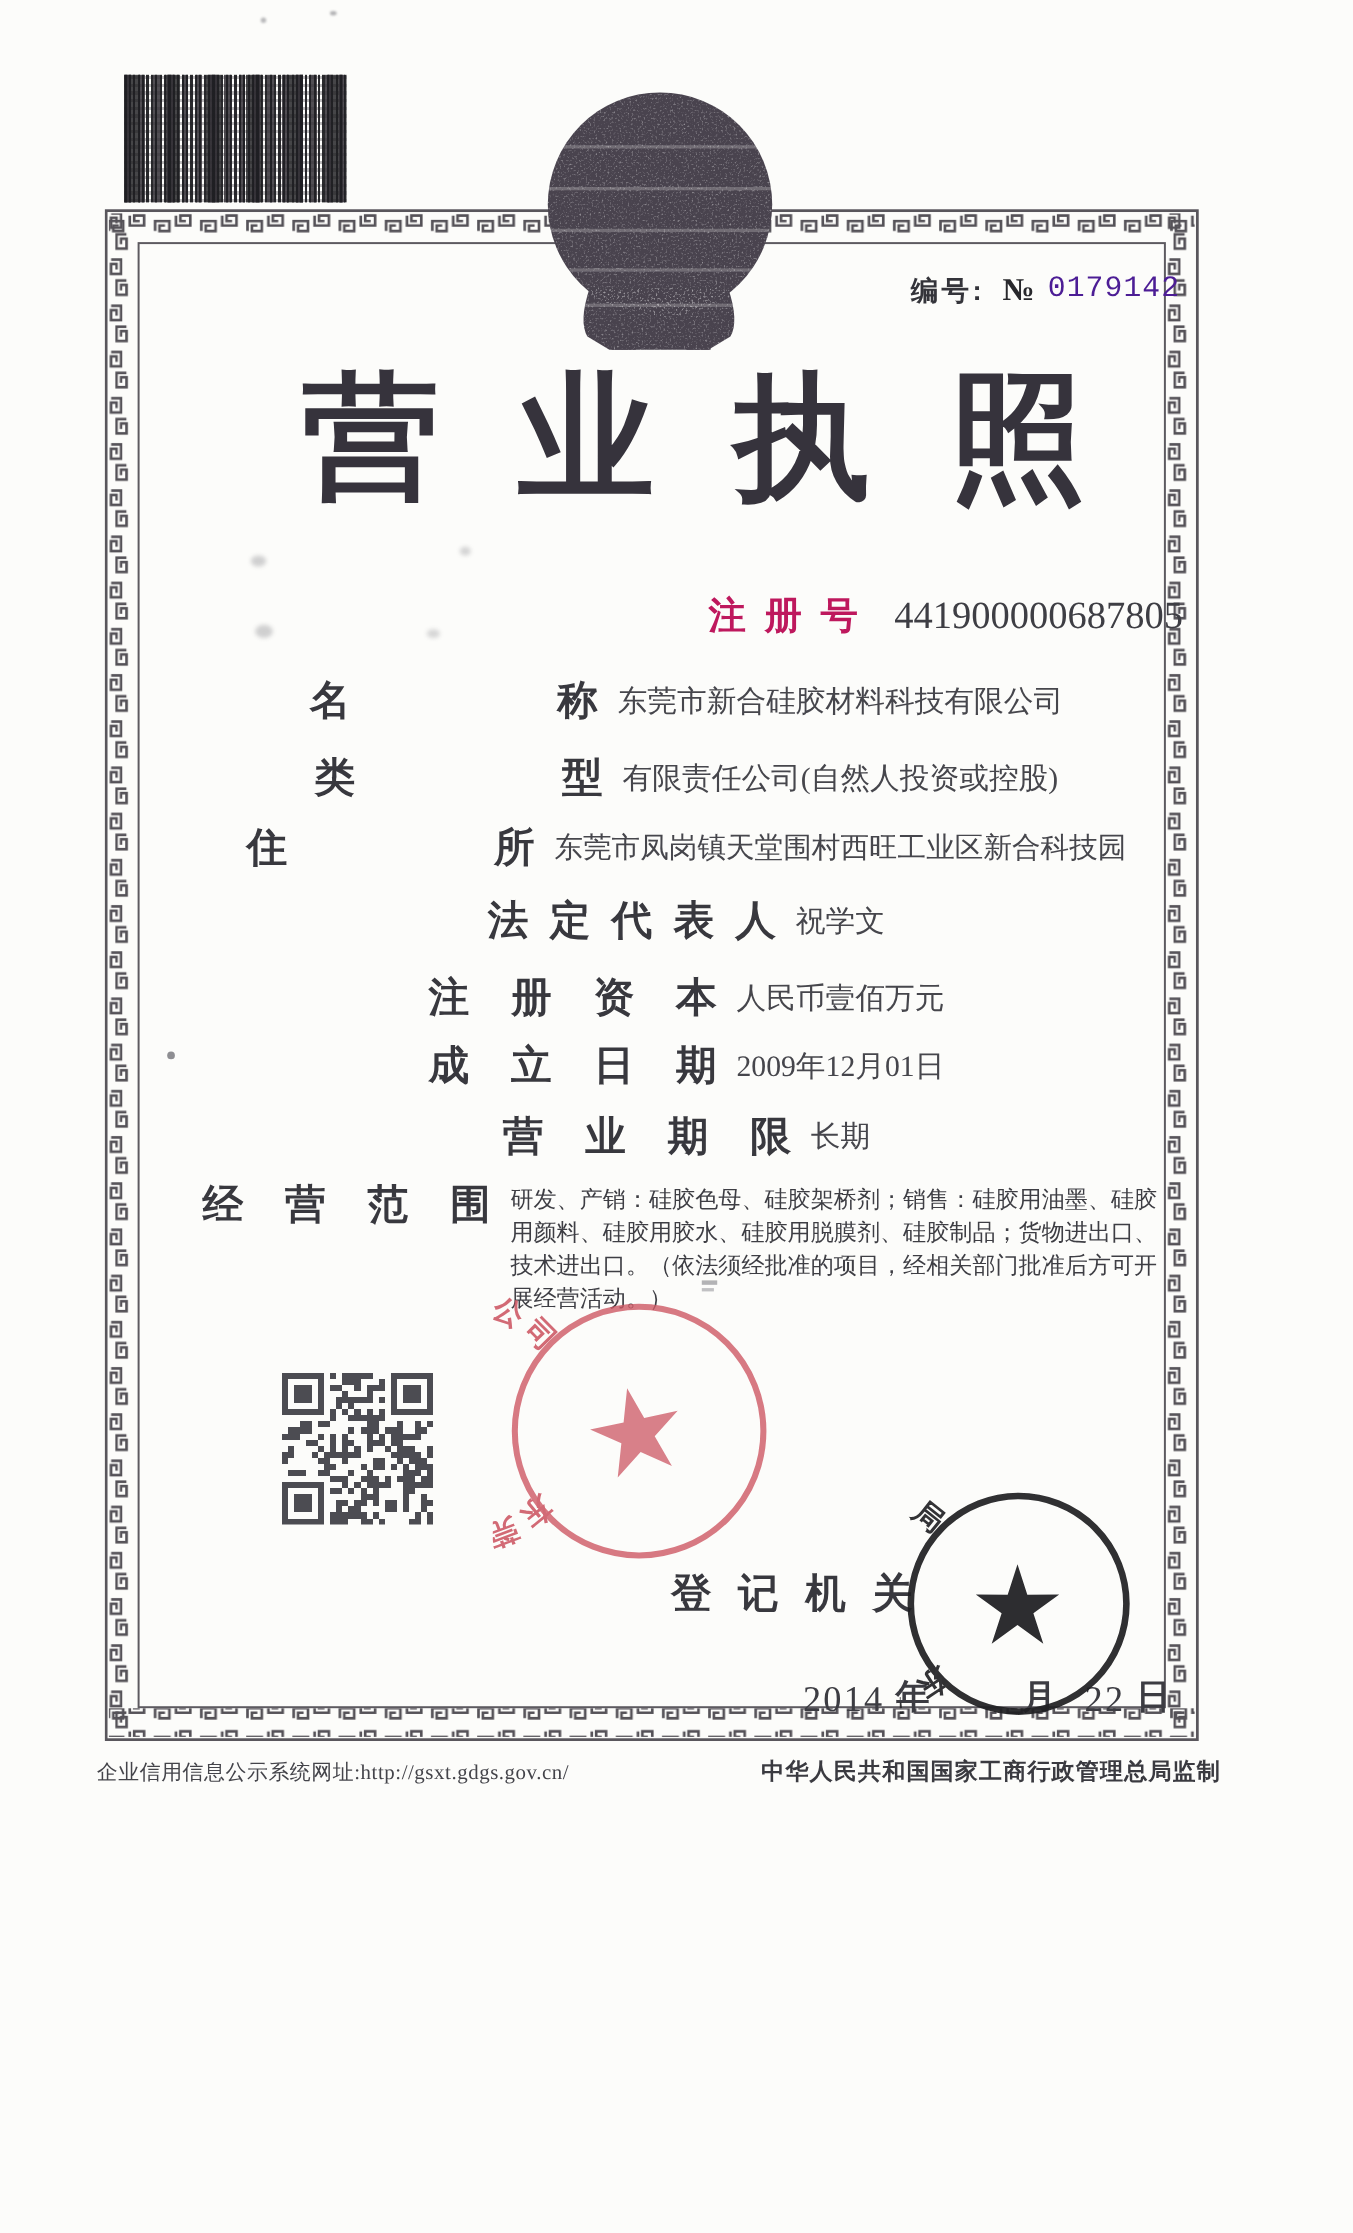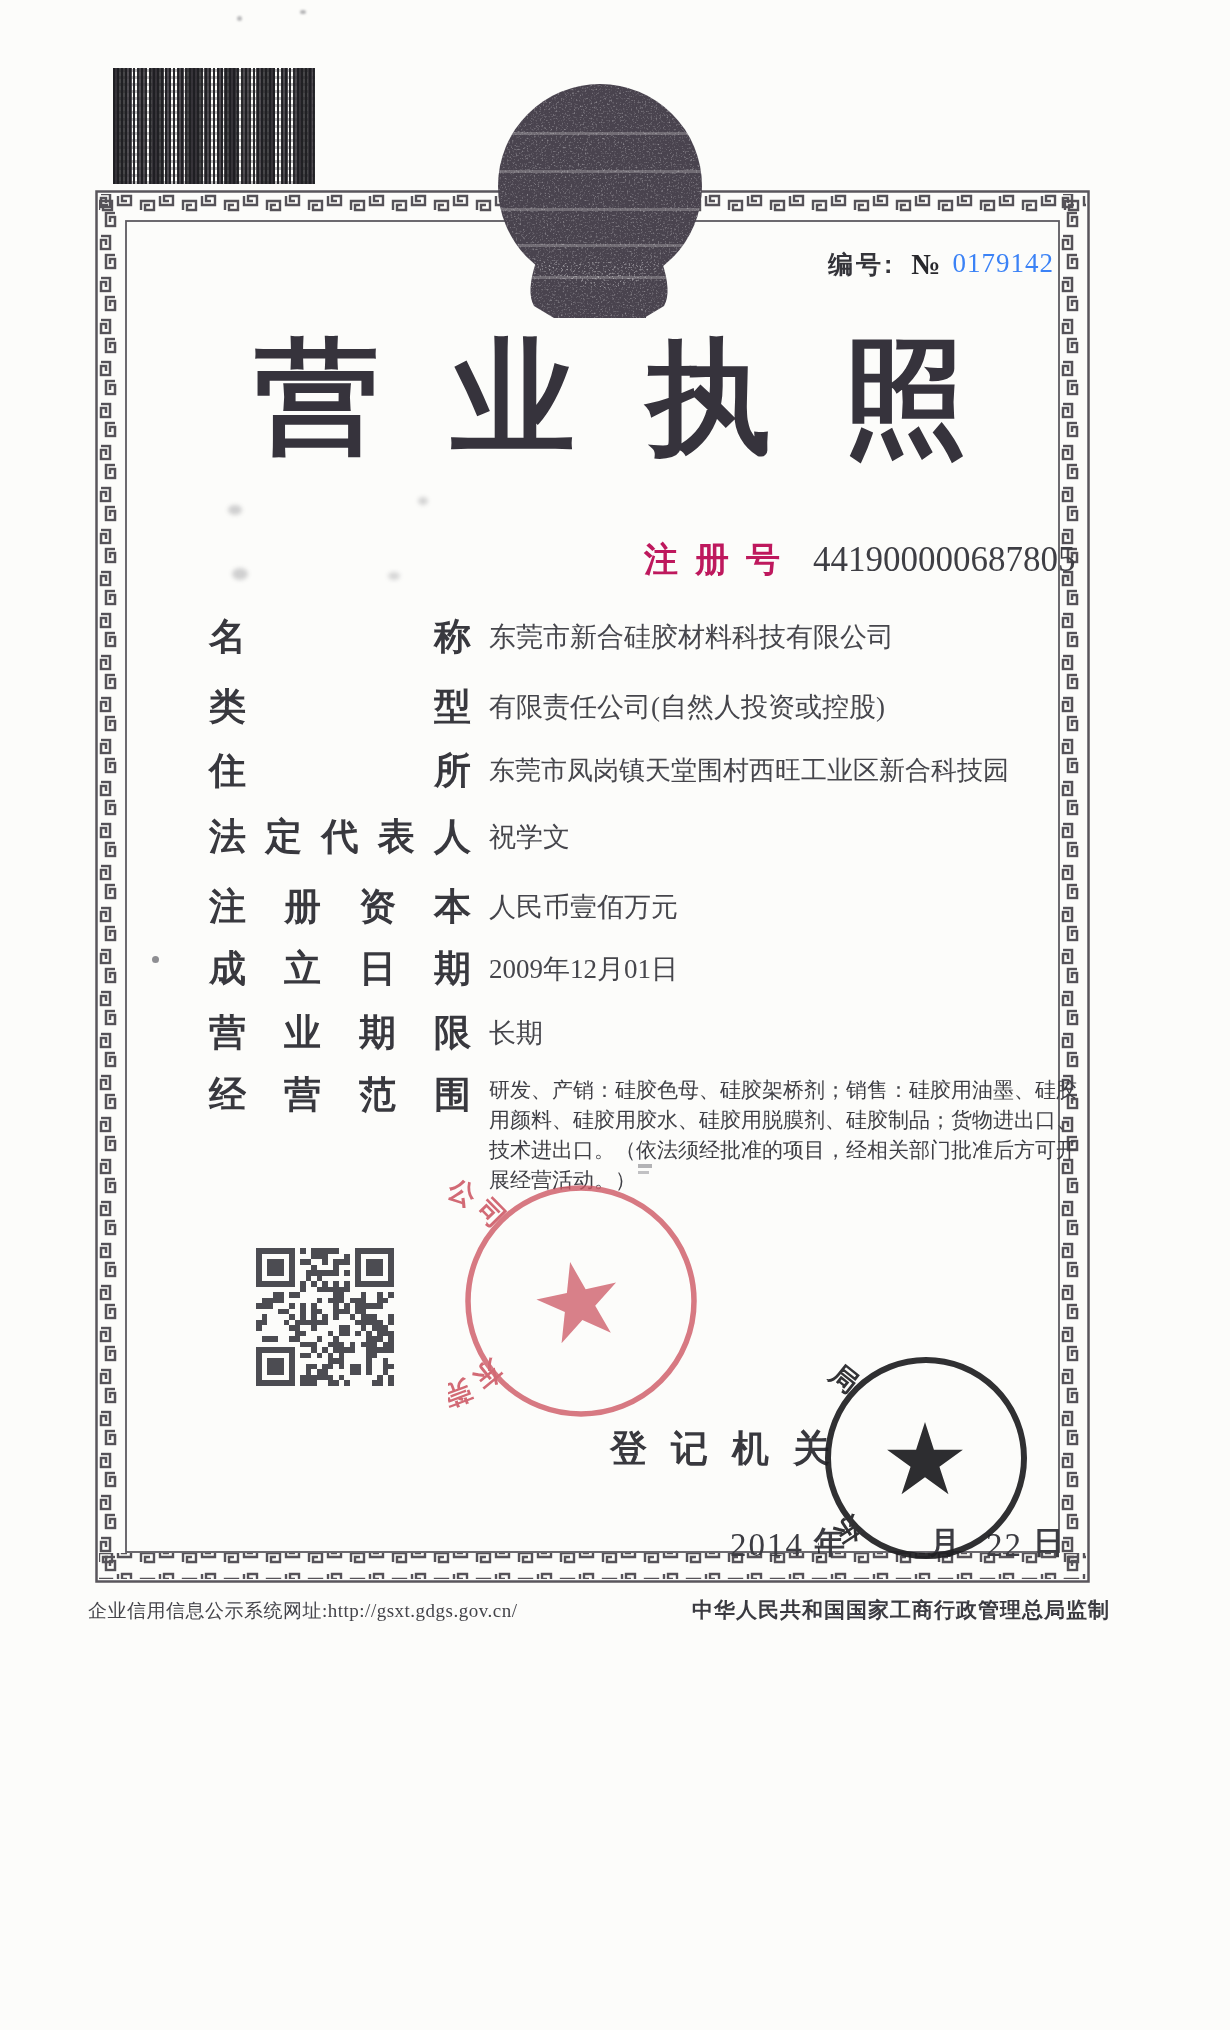--- a/index.html
+++ b/index.html
@@ -17,39 +17,39 @@
     background:
       repeating-linear-gradient(90deg, rgba(35,35,38,.95) 0 2px, rgba(255,255,255,0) 2px 4px),
       repeating-linear-gradient(90deg, rgba(55,52,58,.85) 0 6px, rgba(255,255,255,0) 6px 13px),
       repeating-linear-gradient(90deg, rgba(30,30,33,.8) 0 14px, rgba(255,255,255,0) 14px 37px),
       repeating-linear-gradient(0deg, rgba(70,66,72,.35) 0 3px, rgba(255,255,255,0) 3px 7px);
     filter:blur(.5px) contrast(1.05);
   }
 
   
   .license-title{
-    top:316px;left:50%;transform:translateX(-50%);margin-left:32px;
+    top:316px;left:50%;transform:translateX(-50%);margin-left:52px;
     font-family:"Liberation Sans", sans-serif;
     font-size:124px;font-weight:bold;letter-spacing:72px;white-space:nowrap;
     color:#36333c;filter:blur(.45px);
   }
 
   
   .serial-row{top:248px;left:828px;display:flex;align-items:flex-start;white-space:nowrap;}
   .serial-label{font-family:"Liberation Sans",sans-serif;font-size:25px;font-weight:bold;color:#34343a;letter-spacing:3px;}
   .serial-symbol{font-size:29px;font-weight:bold;margin-left:16px;color:#28282c;}
-  .serial-number{font-family:Liberation Serif, serif;font-size:27px;margin-left:12px;color:#3b82f6;letter-spacing:1px;}
+  .serial-number{font-family:Liberation Mono, monospace;font-size:27px;margin-left:12px;color:#4c1d95;letter-spacing:1px;}
 
   
   .regno-row{top:537px;left:606px;display:flex;align-items:baseline;white-space:nowrap;}
   .regno-label{font-size:34px;font-weight:bold;letter-spacing:17px;color:#be185d;margin-left:38px;}
   .regno-number{font-size:35px;margin-left:16px;color:#3e3e44;font-family:"Liberation Serif",serif;}
 
   
-  .frow{position:absolute;left:209px;width:880px;display:flex;align-items:flex-start;}
+  .frow{position:absolute;left:184px;width:880px;display:flex;align-items:flex-start;justify-content:center;}
   .flabel{
     width:262px;flex:0 0 262px;
     font-size:37px;font-weight:bold;color:#38383e;
     text-align:justify;text-align-last:justify;
     filter:blur(.2px);
   }
   .fvalue{margin-left:18px;font-size:27px;color:#46464c;padding-top:7px;white-space:nowrap;}
   .fvalue.small{font-size:26px;}
   .scope-value{margin-left:18px;font-size:21px;line-height:30px;width:600px;color:#3e3e44;padding-top:5px;white-space:normal;}
 

